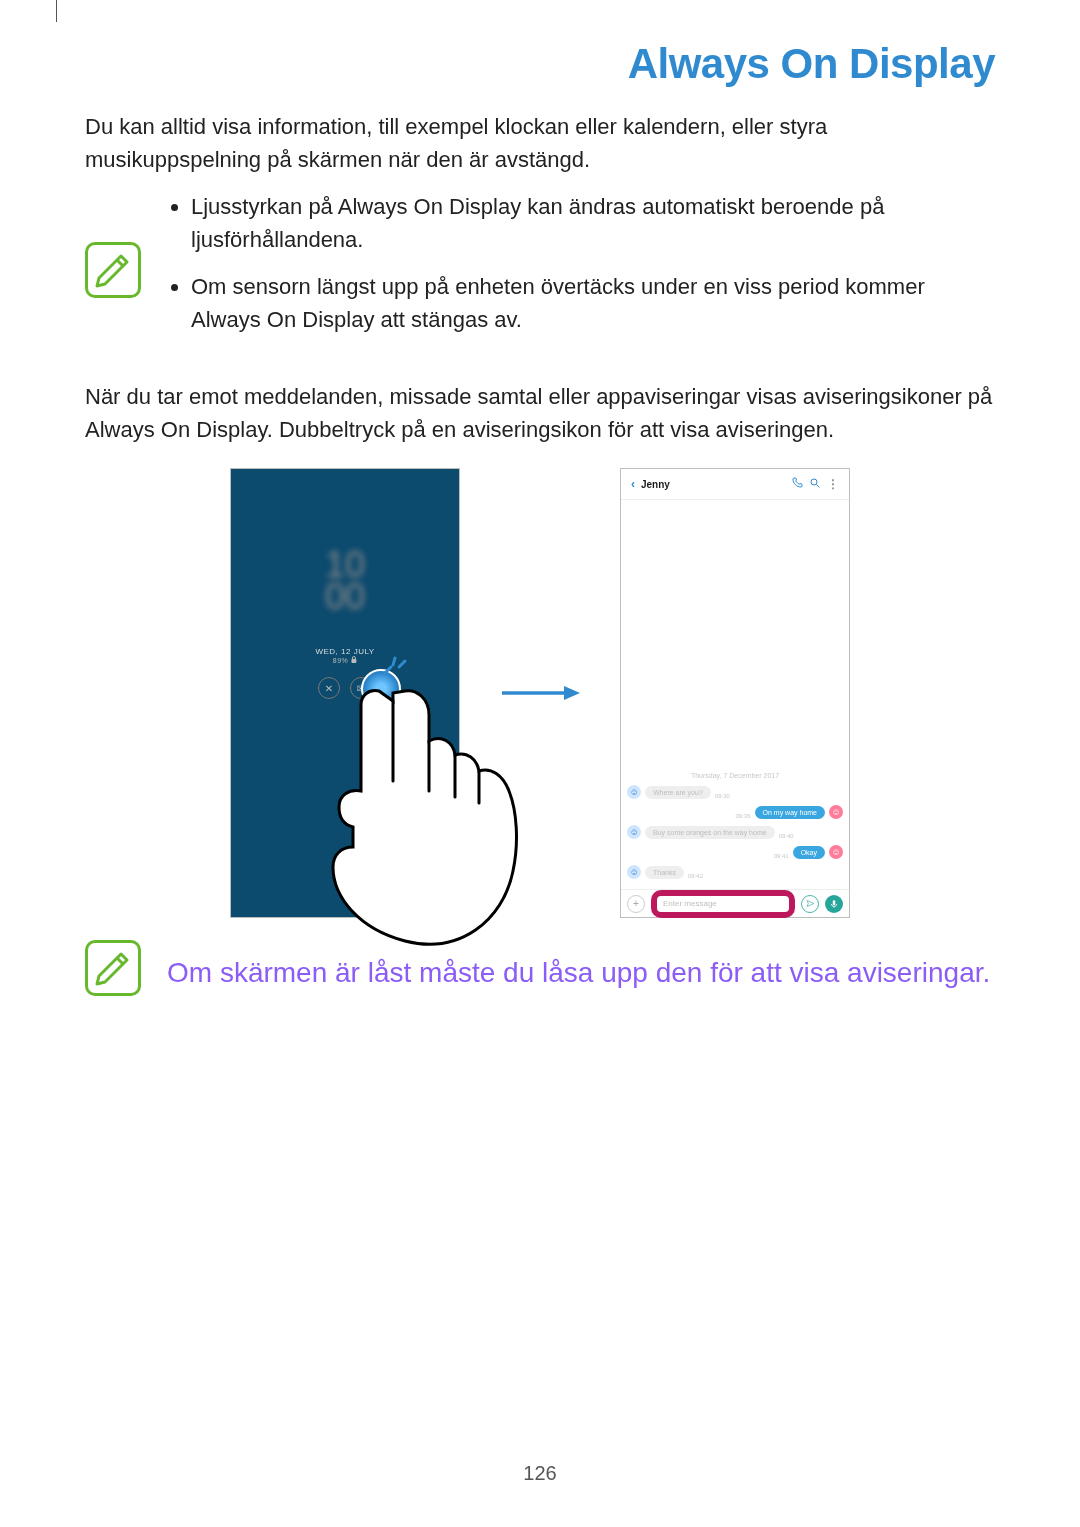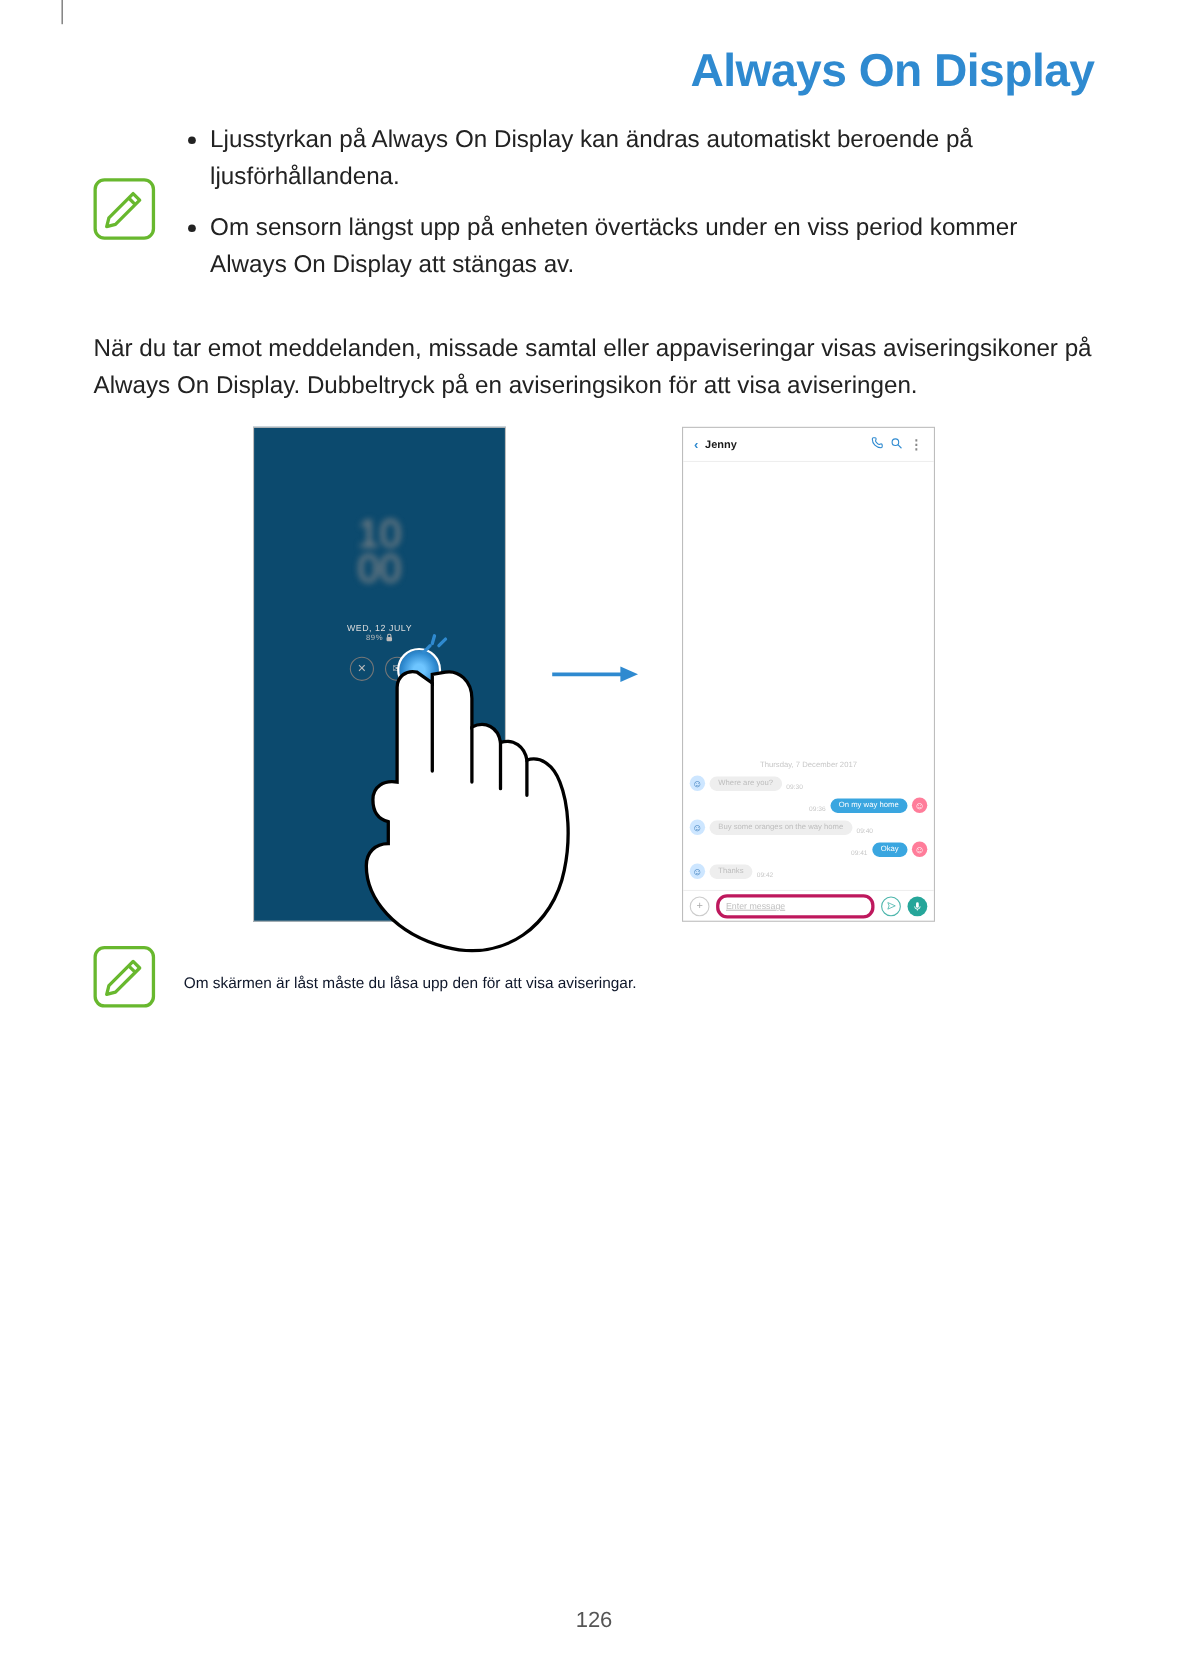--- a/index.html
+++ b/index.html
@@ -192,45 +192,46 @@
   }
   .bubble.blue { background:#3aa6e0; color:#fff; }
   .timestamp { font-size:6px; color:#c7c7c7; filter:blur(0.7px);}
   .msg-input {
     position:absolute; bottom:0; left:0; right:0; height:28px;
     border-top:1px solid #eee; display:flex; align-items:center;
     gap:6px; padding:0 6px; box-sizing:border-box;
     font-size:9px; color:#c0c0c0;
   }
   .msg-input .circ { width:16px;height:16px;border:1px solid #ccc;border-radius:50%; display:flex;align-items:center;justify-content:center; font-size:10px; color:#aaa;}
-  .msg-input .field { flex:1; border:3px solid #be185d; border-radius:10px; height:16px; padding:0 6px; font-size:8px; display:flex; align-items:center; filter:blur(0.7px);text-decoration:underline;}
+  .msg-input .field { flex:1; border:6px solid #be185d; border-radius:10px; height:16px; padding:0 6px; font-size:8px; display:flex; align-items:center; filter:blur(0.7px);}
   .msg-input .send { width:16px;height:16px;border:1px solid #4db6ac;border-radius:50%; display:flex;align-items:center;justify-content:center; color:#4db6ac;}
   .msg-input .mic { width:18px;height:18px;background:#26a69a;border-radius:50%; display:flex;align-items:center;justify-content:center; color:#fff; font-size:10px;}
   .note2 { margin-top: 20px; }
   .note2 .nt {
-    font-size: 14px; line-height: 1.5; color:#0f172a; padding-top:10px;
+    font-size: 28px; line-height: 1.5; color:#8b5cf6; padding-top:10px;
   }
   .page-num {
     position: absolute;
     left: 50%;
     bottom: 42px;
     transform: translateX(-50%);
     font-size: 20px;
     color: #555;
   }
 </style>
 </head>
 <body>
 
 <div class="divider-v"></div>
 
 <div class="page">
 
   <h1 class="title-hero">Always On Display</h1>
 
+  <p class="body">Du kan alltid visa information, till exempel klockan eller kalendern, eller styra musikuppspelning på skärmen när den är avstängd.</p>
 
   <div class="note-row">
     <div class="note-icon">
       <svg width="36" height="36" viewBox="0 0 36 36">
         <path d="M4 26 L26 4 L32 10 L10 32 L2 34 Z" fill="none" stroke="#68B82E" stroke-width="3" stroke-linejoin="round"></path>
         <line x1="22" y1="8" x2="28" y2="14" stroke="#68B82E" stroke-width="3"></line>
       </svg>
     </div>
     <div class="note-content">
       <ul class="note-list">

